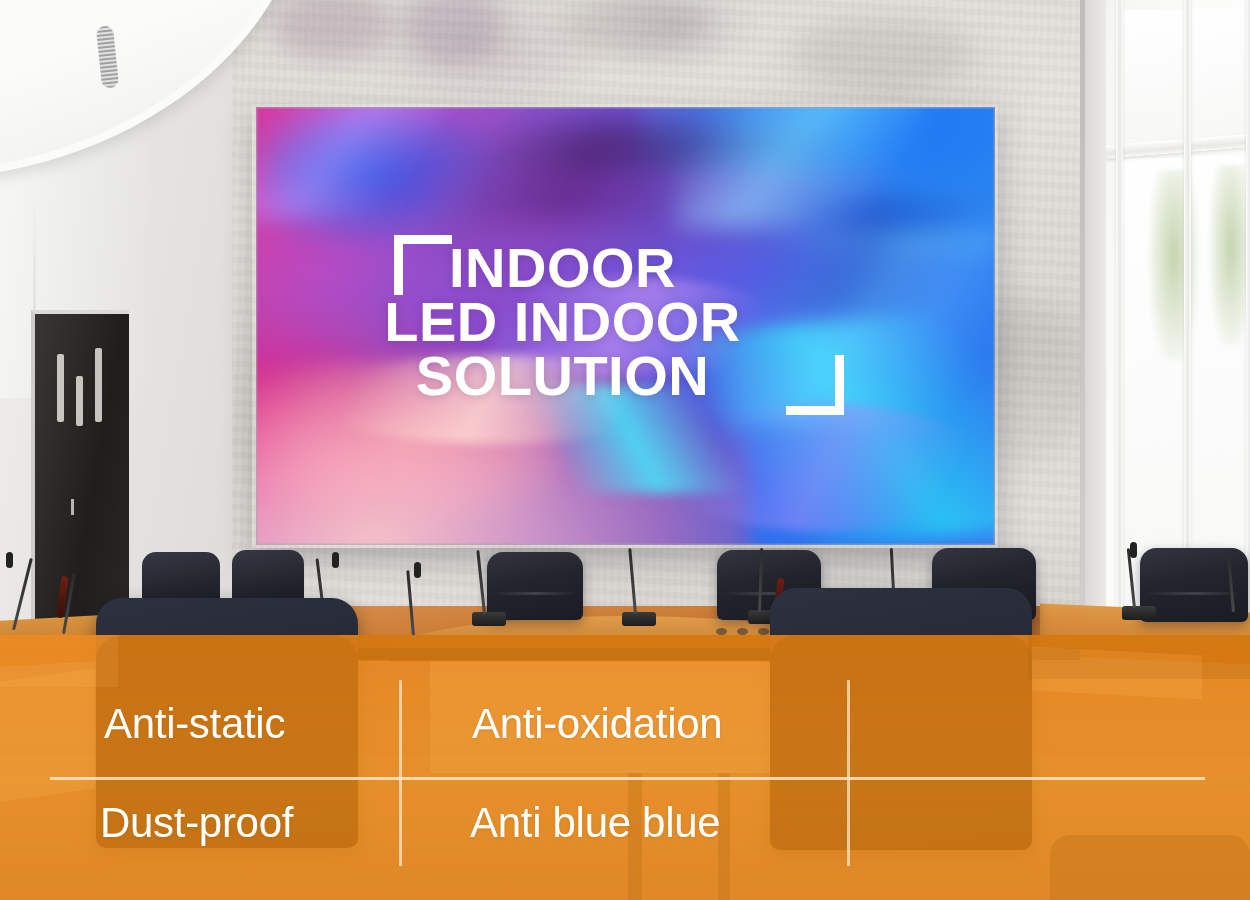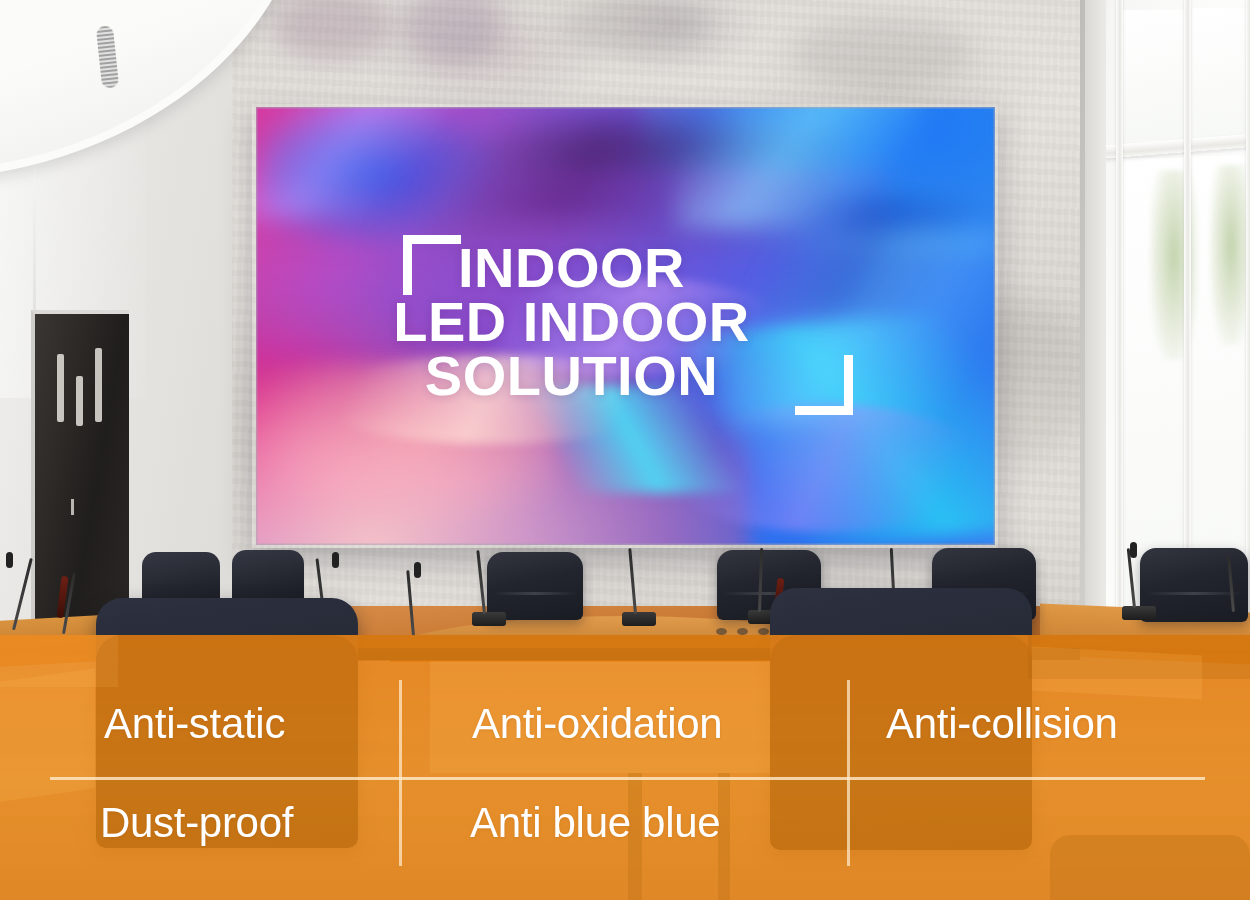--- a/index.html
+++ b/index.html
@@ -218,21 +218,20 @@
     position:absolute; left:2%; top:58%; width:40%; height:34%;
     background:radial-gradient(ellipse at 55% 45%,
       rgba(255,212,186,.9) 0%, rgba(252,196,190,.6) 42%, transparent 74%);
     filter:blur(11px);
   }
 
   
   .led-text {
     position:absolute; left:256px; top:107px; width:613px; height:438px;
     pointer-events:none;
-    margin-left:9px;
   }
   .led-title {
     position:absolute; left:0; right:0; top:134px;
     text-align:center;
     color:#fff;
     font-weight:bold;
     font-size:56px;
     line-height:54px;
     letter-spacing:.5px;
     text-shadow:0 1px 10px rgba(60,20,90,.18);
@@ -531,17 +530,16 @@
   </div>
 
   <div class="feature-grid">
     <div class="divider-h"></div>
     <div class="divider-v v1"></div>
     <div class="divider-v v2"></div>
   </div>
 
   <div class="feature f-r1 f-c1">Anti-static</div>
   <div class="feature f-r1 f-c2">Anti-oxidation</div>
-  <div class="feature f-r1 f-c3">Anti-collision</div>
   <div class="feature f-r2 f-c1b">Dust-proof</div>
   <div class="feature f-r2 f-c2b">Anti blue blue</div>
 
 </div>
 
 </body></html>

